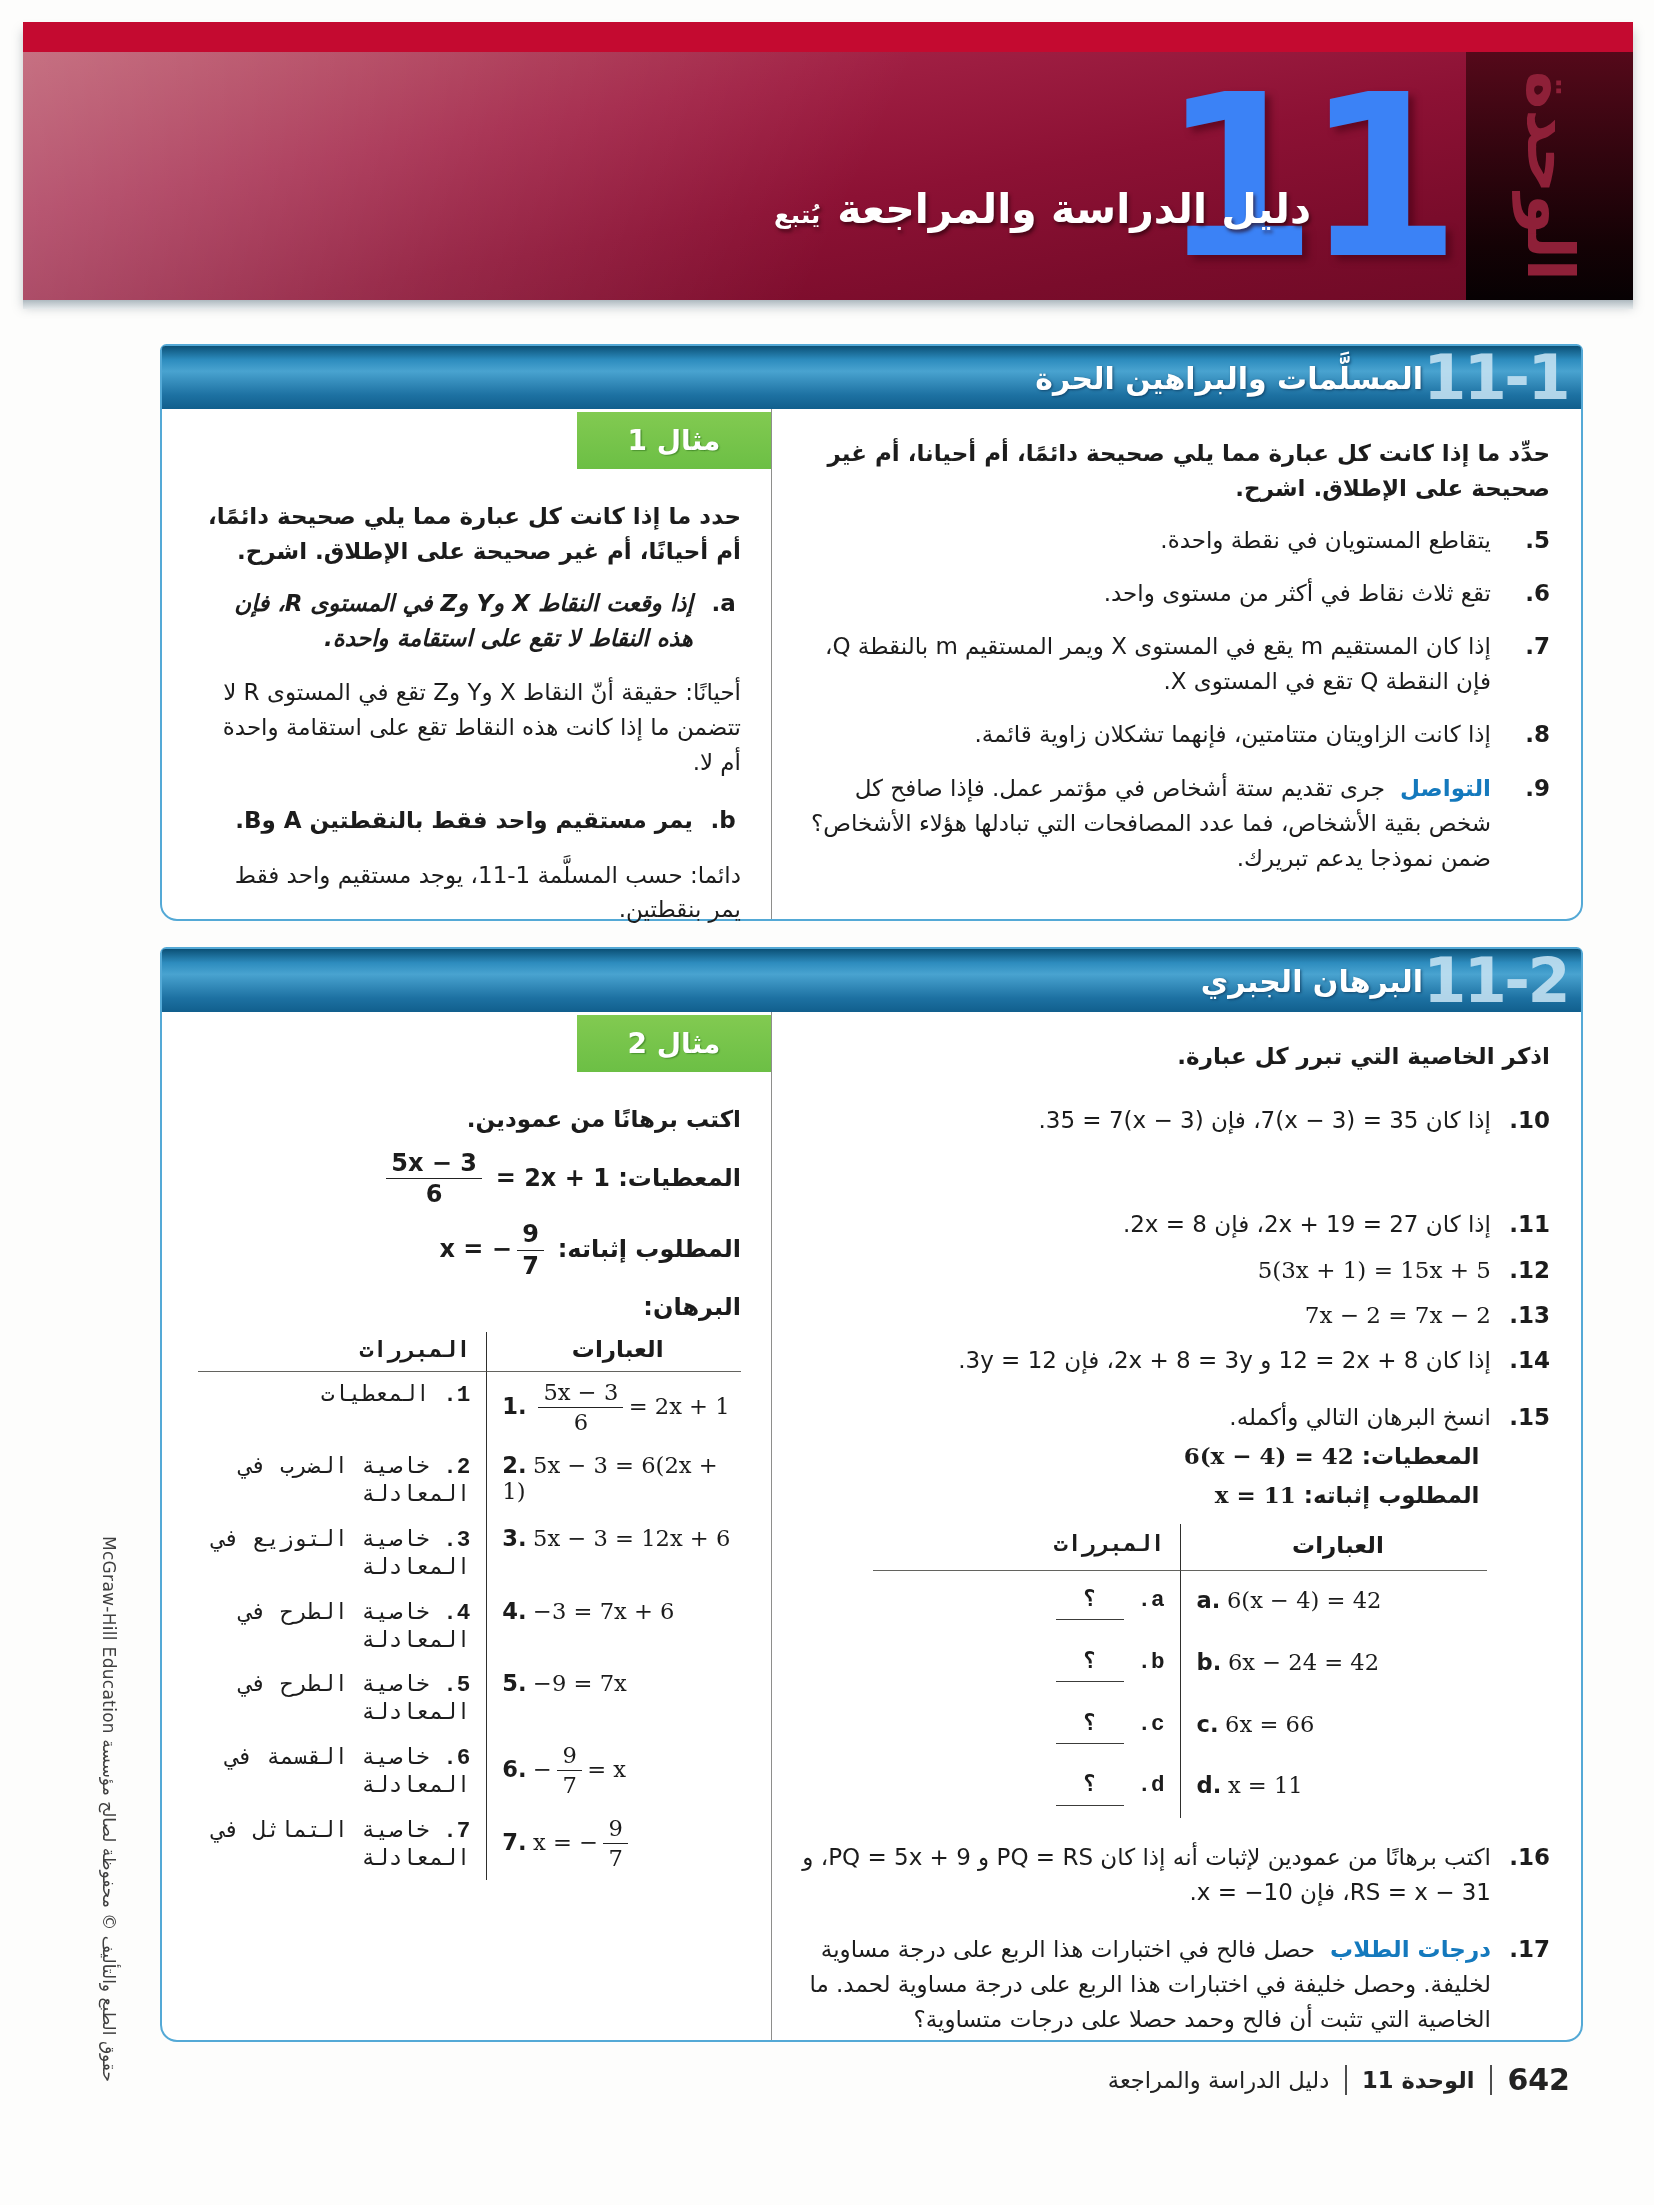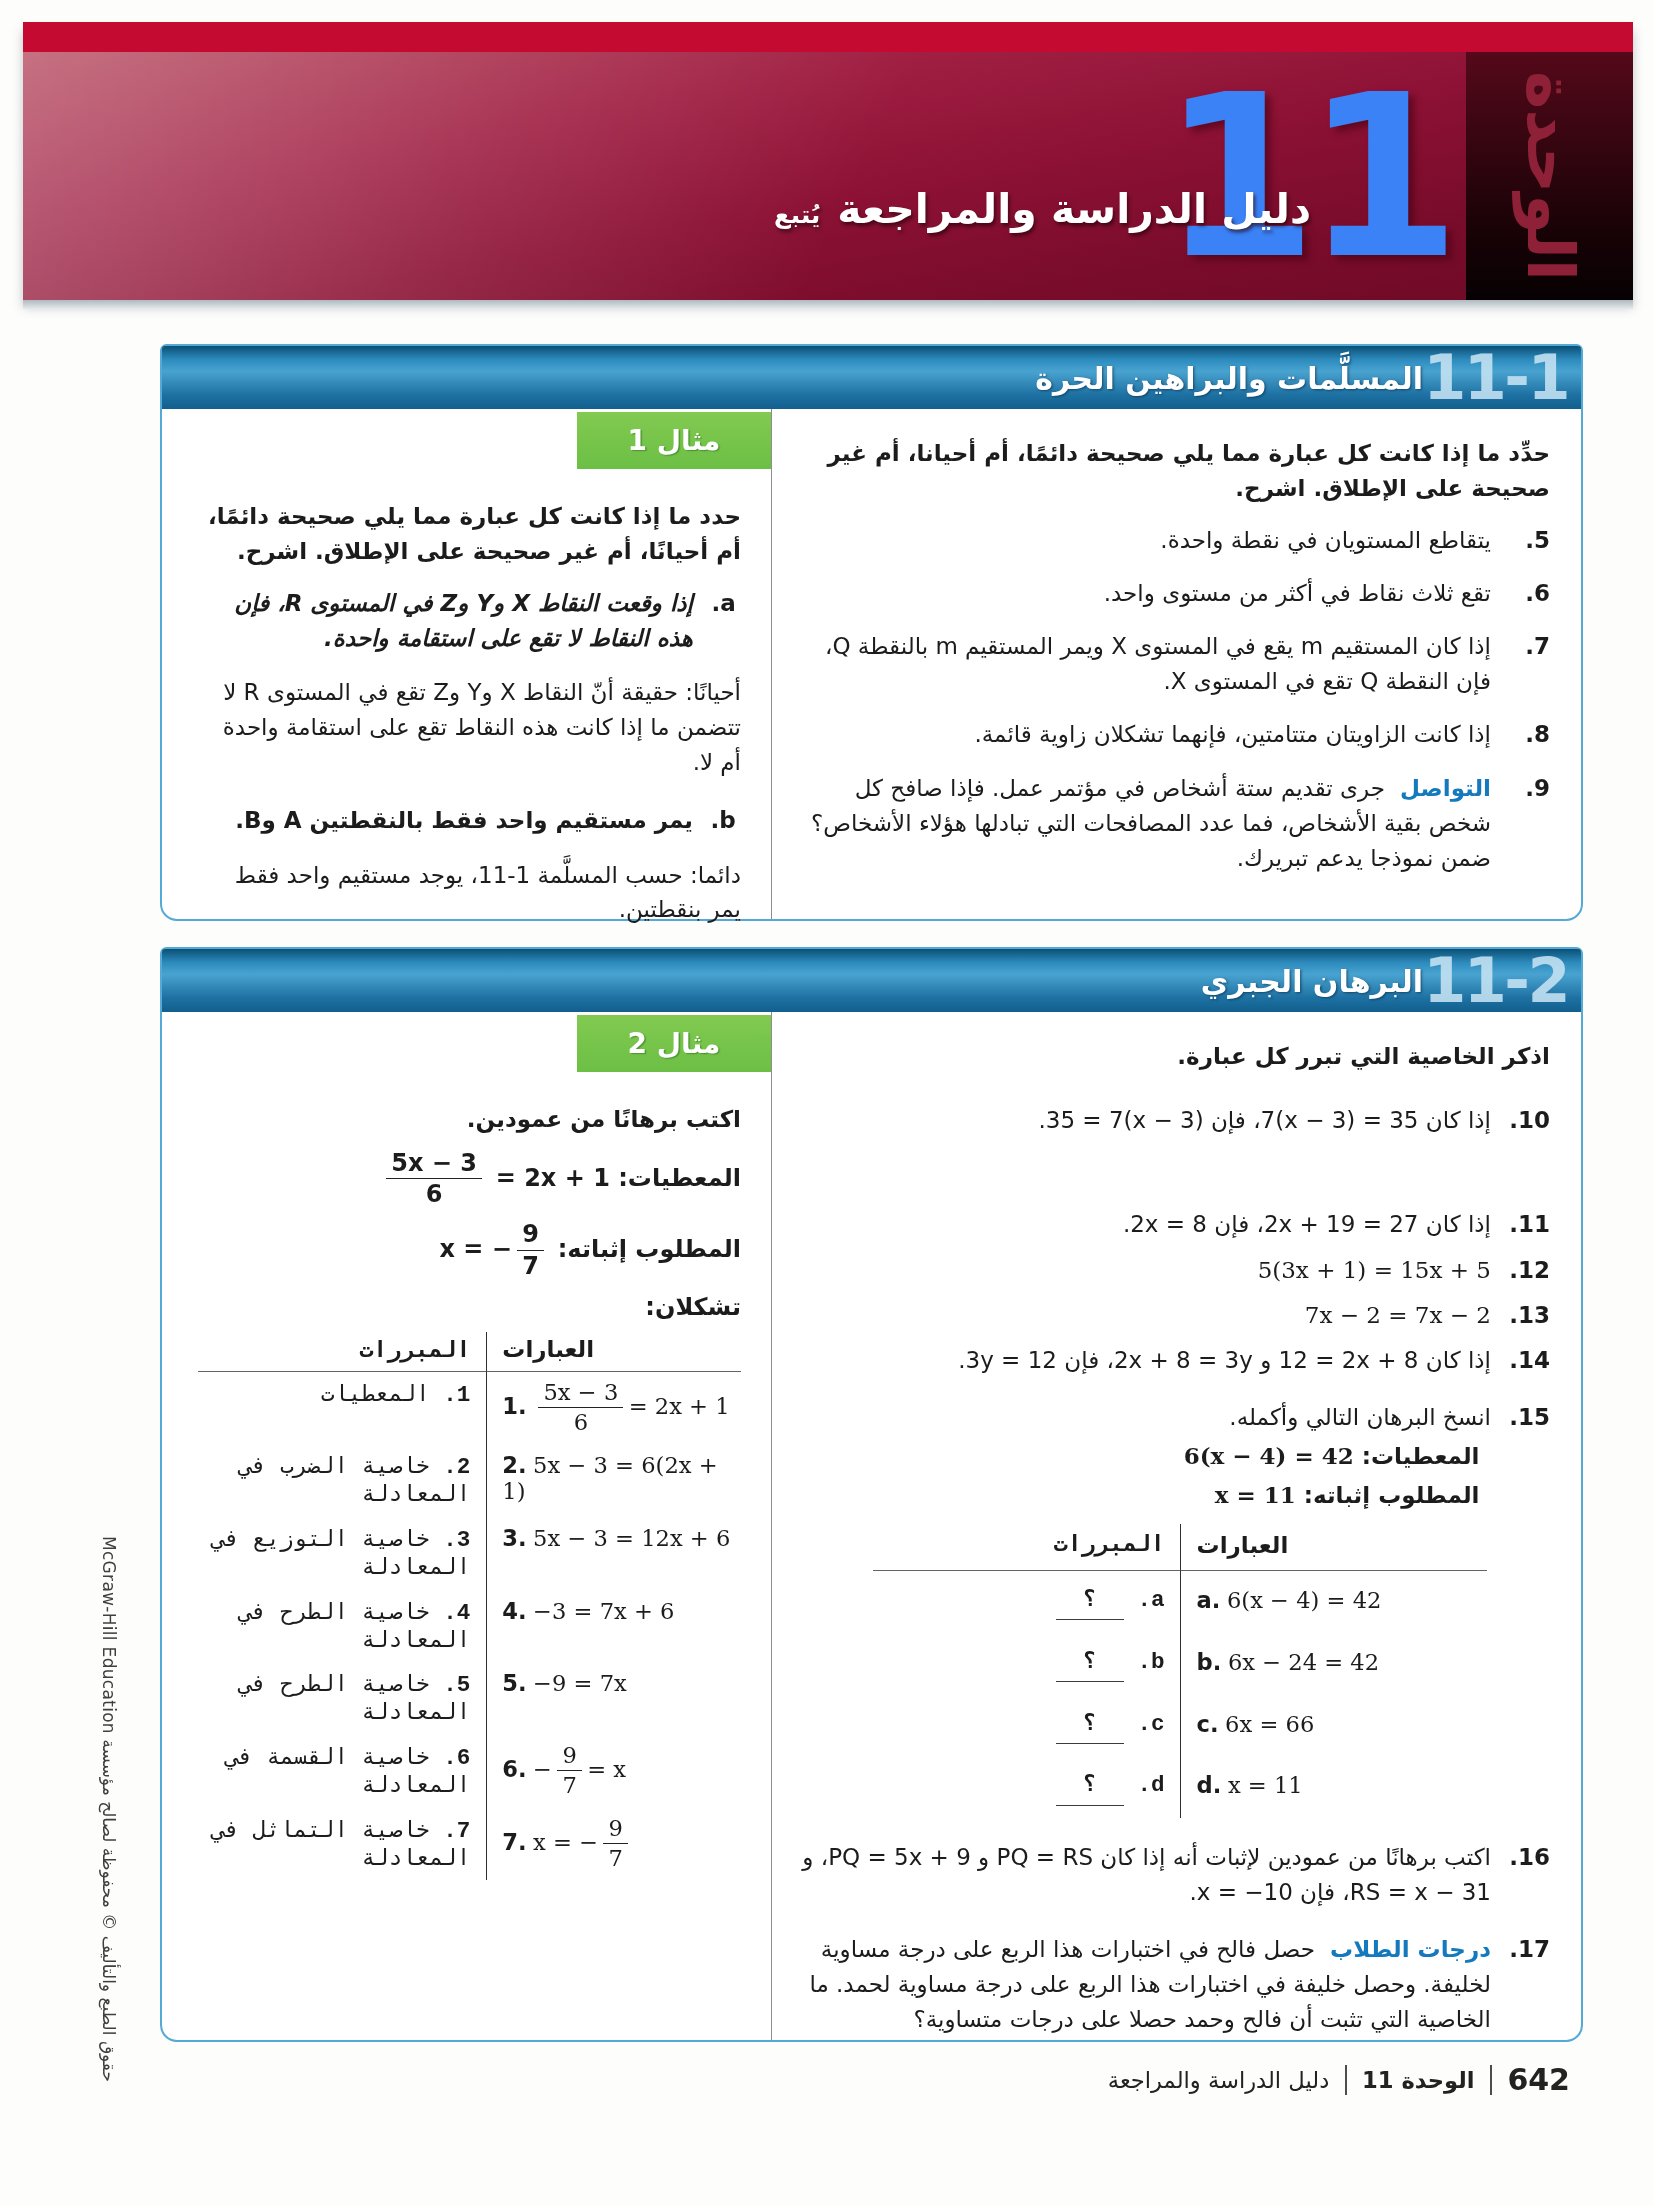--- a/index.html
+++ b/index.html
@@ -80,21 +80,21 @@
   .p15t { width:614px; margin-right:3.9px; margin-top:11.6px; }
   .prow { display:grid; }
   .ex2t .prow { grid-template-columns:47% 53%; }
   .p15t .prow { grid-template-columns:50% 50%; }
   .cell-s { direction:ltr; text-align:left; border-left:1.9px solid #2f2f2d;
     padding:8.4px 7.8px 8.4px 15.5px; font-size:22.6px; }
   .cell-r { direction:rtl; text-align:right; padding:8.4px 15.5px 8.4px 7.8px; font-size:22.6px;font-family:Liberation Mono, monospace; }
   .p15t .cell-s, .p15t .cell-r { padding-top:12.3px; padding-bottom:12.3px; }
   .phead .cell-s, .phead .cell-r { font-weight:bold; border-bottom:1.9px solid #63635f;
     padding-top:3.9px; padding-bottom:6.5px; font-size:23px; }
-  .phead .cell-s { text-align:left; }
+  .phead .cell-s { text-align:center; }
   .phead .cell-r { padding-left:31px; }
   .sl { font-family:"DejaVu Sans", sans-serif; font-weight:bold; margin-right:6.5px; }
   .qblank { display:inline-block; min-width:68px; text-align:center;
     border-bottom:1.9px solid #3c3c3a; padding:0 6.5px 1.9px; font-weight:bold; }
 
   .frac { display:inline-block; vertical-align:middle; text-align:center;
     line-height:1.12; margin:0 5.2px; }
   .frac .fn { display:block; border-bottom:1.9px solid #222; padding:0 5.2px 1.9px; }
   .frac .fd { display:block; padding-top:1.9px; }
 
@@ -189,21 +189,21 @@
           <span class="frac"><span class="fn">5x − 3</span><span class="fd">6</span></span>
           <span>= 2x + 1</span>
         </span>
       </div>
       <div class="given">
         <span>المطلوب إثباته:</span>
         <span class="m mb">
           <span>x = −</span><span class="frac"><span class="fn">9</span><span class="fd">7</span></span>
         </span>
       </div>
-      <div class="proof-label">تشكلان:</div>
+      <div class="proof-label">البرهان:</div>
 
       <div class="ptable ex2t">
         <div class="prow phead">
           <div class="cell-s">العبارات</div>
           <div class="cell-r">المبررات</div>
         </div>
         <div class="prow">
           <div class="cell-s"><span class="sl">1.</span><span class="m"><span class="frac"><span class="fn">5x − 3</span><span class="fd">6</span></span><span>= 2x + 1</span></span></div>
           <div class="cell-r"><b>1.</b> <span>المعطيات</span></div>
         </div>

